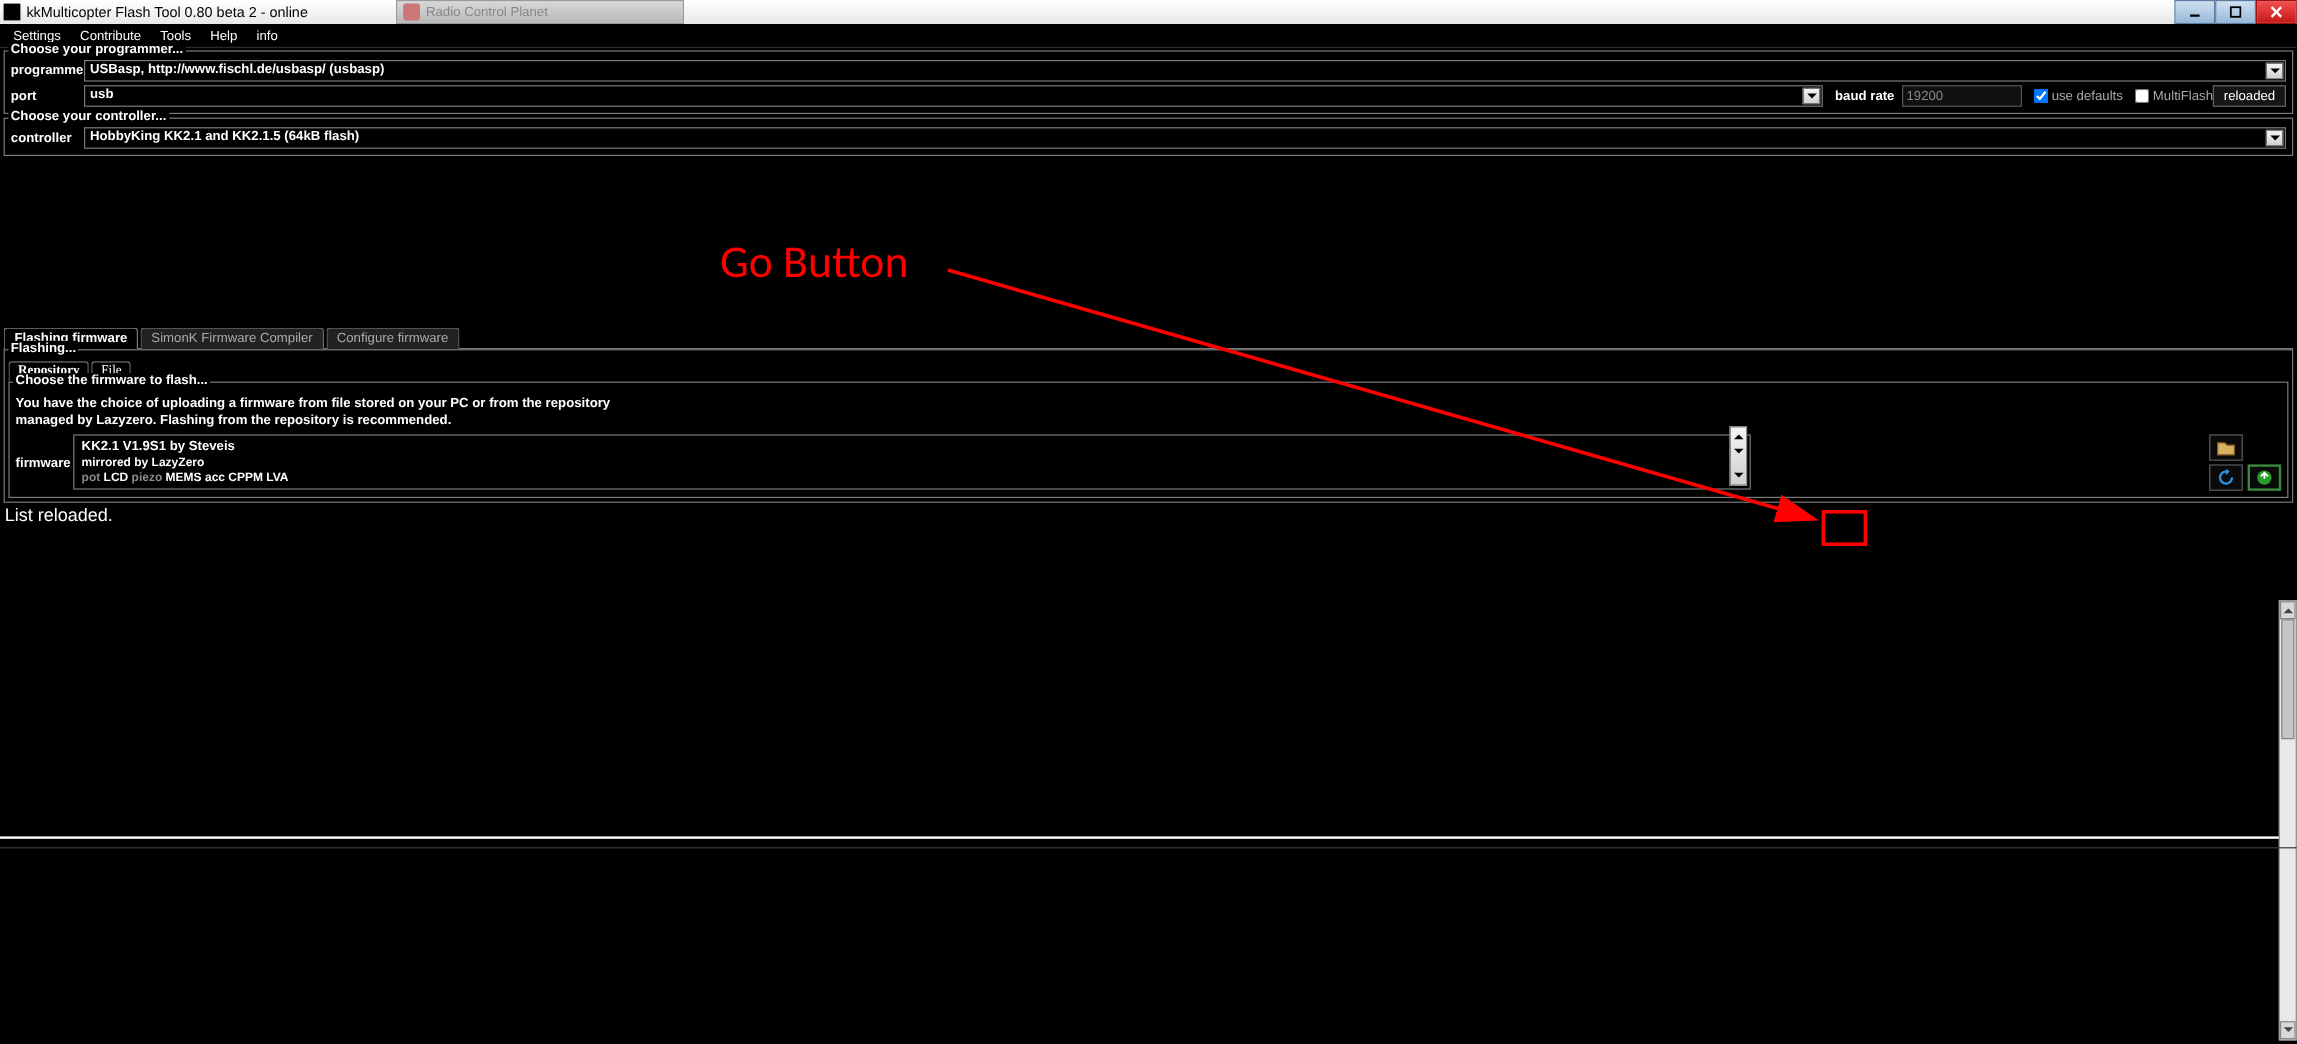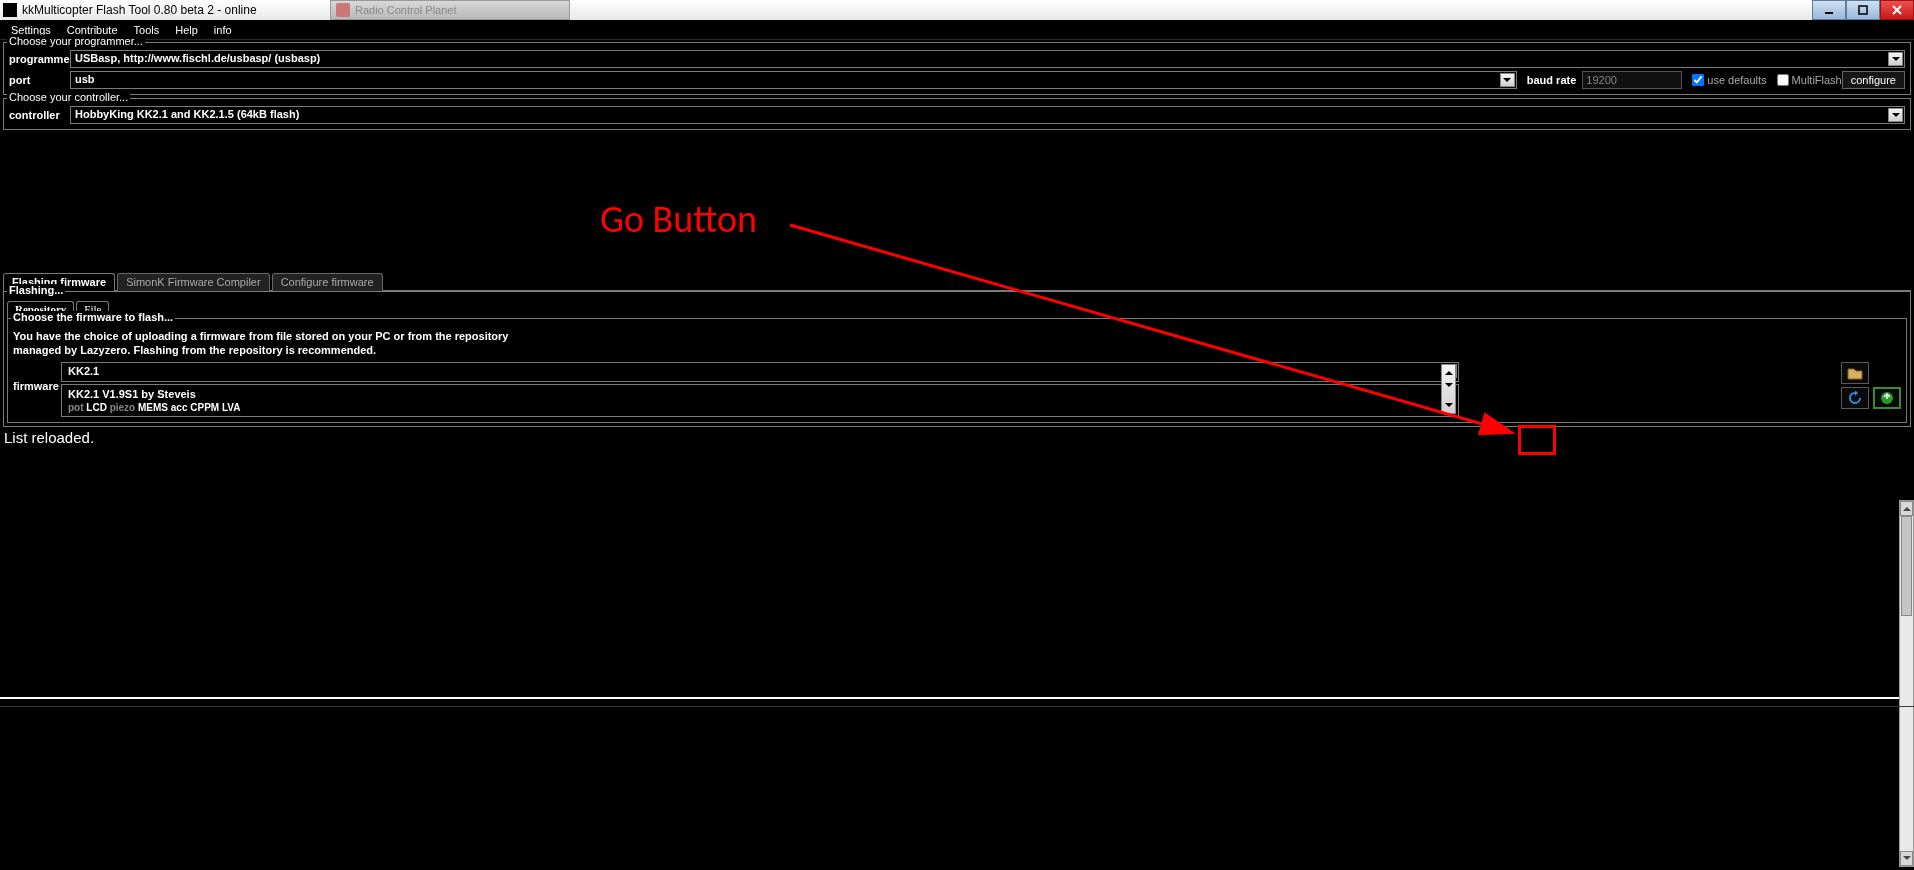--- a/index.html
+++ b/index.html
@@ -62,21 +62,21 @@
   padding: 4px 5px 5px 5px;
   position: relative;
 }
 .group-legend {
   position: absolute;
   top: -8px; left: 3px;
   background: #000;
   padding: 0 2px;
   font-size: 11px;
   color: #fff;
-  font-weight: normal;
+  font-weight: bold;
 }
 .row { display: flex; align-items: center; margin-top: 3px; }
 .row:first-child { margin-top: 6px; }
 .label { width: 61px; font-size: 11px; font-weight: bold; }
 .select-wide {
   flex: 1;
   height: 18px;
   background: #000;
   border: 1px solid #7a7a7a;
   color: #fff;
@@ -275,21 +275,21 @@
     <div class="label" style="width:auto; margin:0 6px 0 10px;">baud rate</div>
     <input class="input-baud" disabled="" value="19200" style="">
     <label class="chk">
       <input type="checkbox" checked="" style="">
       <span>use defaults</span>
     </label>
     <label class="chk">
       <input type="checkbox" style="">
       <span>MultiFlash</span>
     </label>
-    <button class="btn-cfg">configure</button>
+    <button class="btn-cfg">reloaded</button>
   </div>
 </div>
 
 <div class="group">
   <div class="group-legend">Choose your controller...</div>
   <div class="row">
     <div class="label">controller</div>
     <div class="select-wide select-md">
       <span>HobbyKing KK2.1 and KK2.1.5 (64kB flash)</span>
       <div class="dropdown-btn"></div>
@@ -311,26 +311,23 @@
     <div class="inner-tab active">Repository</div>
     <div class="inner-tab">File</div>
   </div>
   <div class="firmware-group">
     <div class="fw-legend">Choose the firmware to flash...</div>
     <div class="desc">You have the choice of uploading a firmware from file stored on your PC or from the repository</div>
     <div class="desc" style="margin-top:0;">managed by Lazyzero. Flashing from the repository is recommended.</div>
     <div class="fw-row">
       <div class="fw-label">firmware</div>
       <div class="fw-selects">
-        <div class="fw-select">
-          <span>KK2.1</span>
-          <div class="dropdown-btn"></div>
-        </div>
         <div class="fw-detail">
           <div class="title">KK2.1 V1.9S1  by Steveis</div>
+          <div class="mirror">mirrored by LazyZero</div>
           <div class="tags">
             <span>pot</span>
             <span class="on">LCD</span>
             <span>piezo</span>
             <span class="on">MEMS  acc  CPPM  LVA</span>
           </div>
           <div class="dropdown-btn">
             <div style="border:4px solid transparent; border-bottom-color:#000;"></div>
             <div style="border:4px solid transparent; border-top-color:#000;"></div>
           </div>

